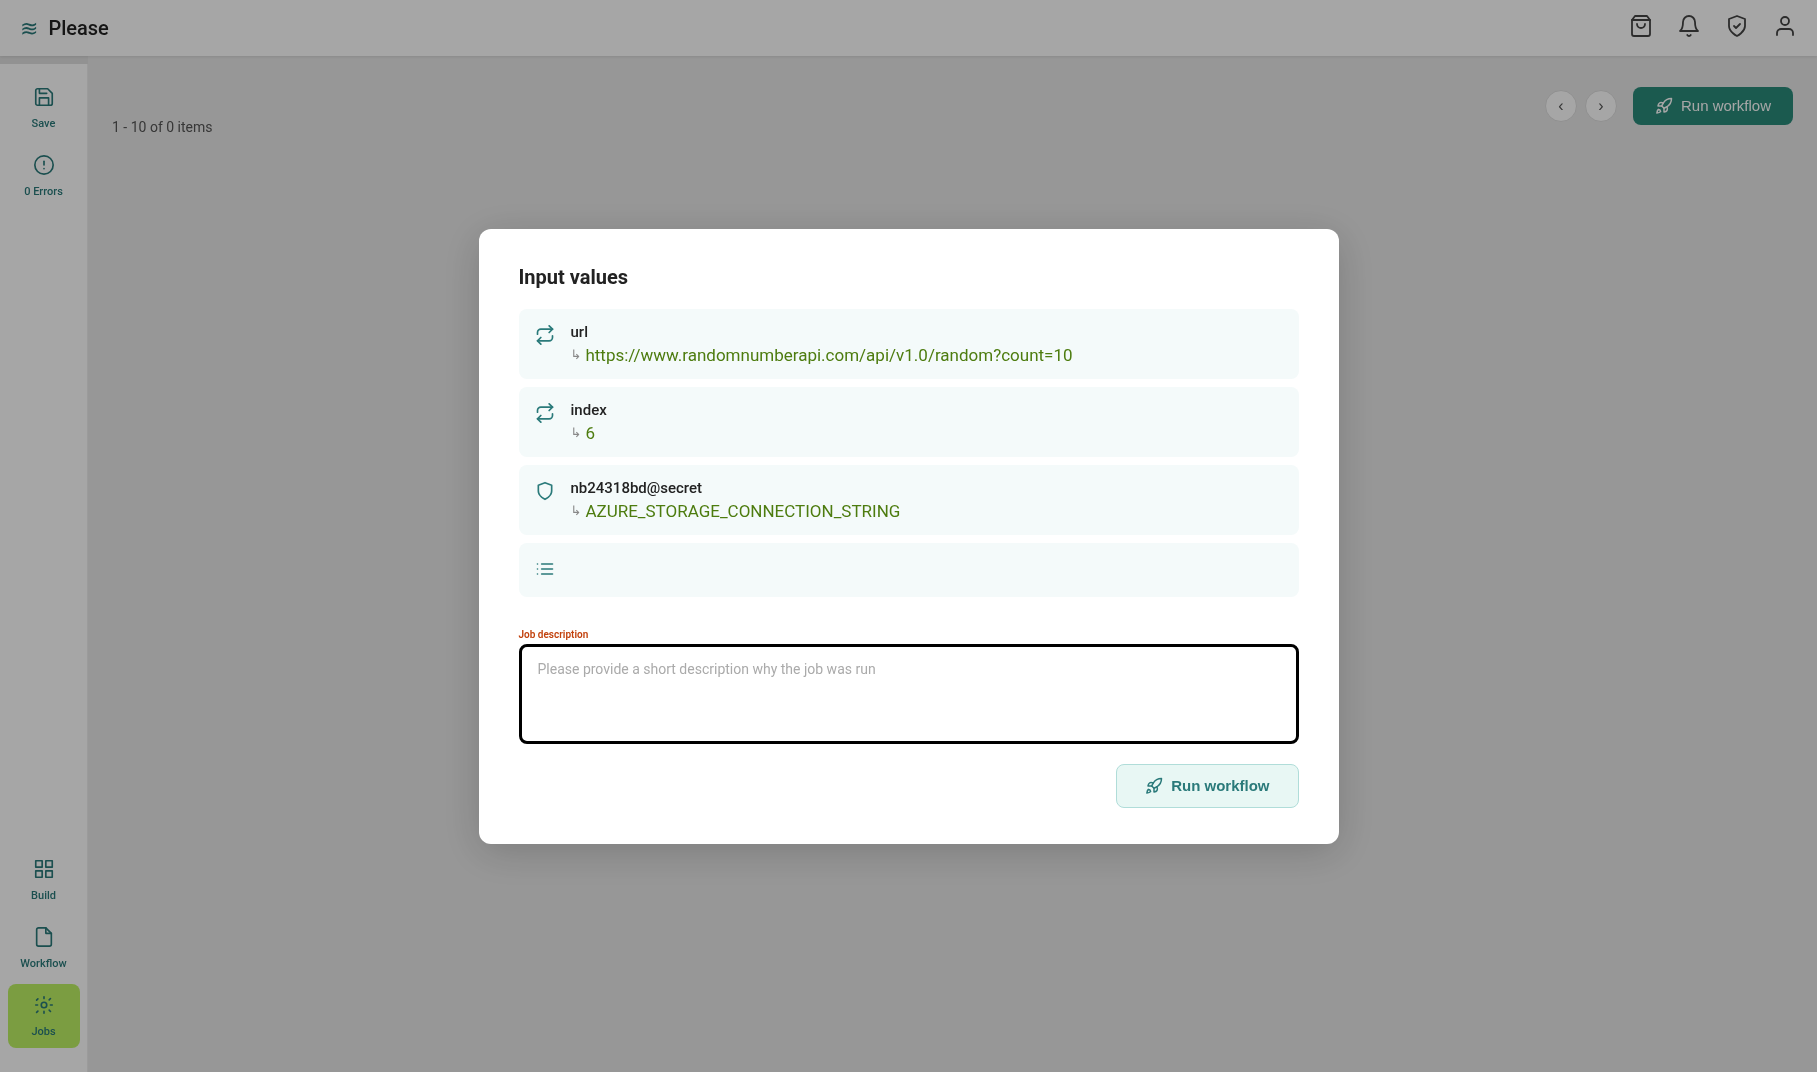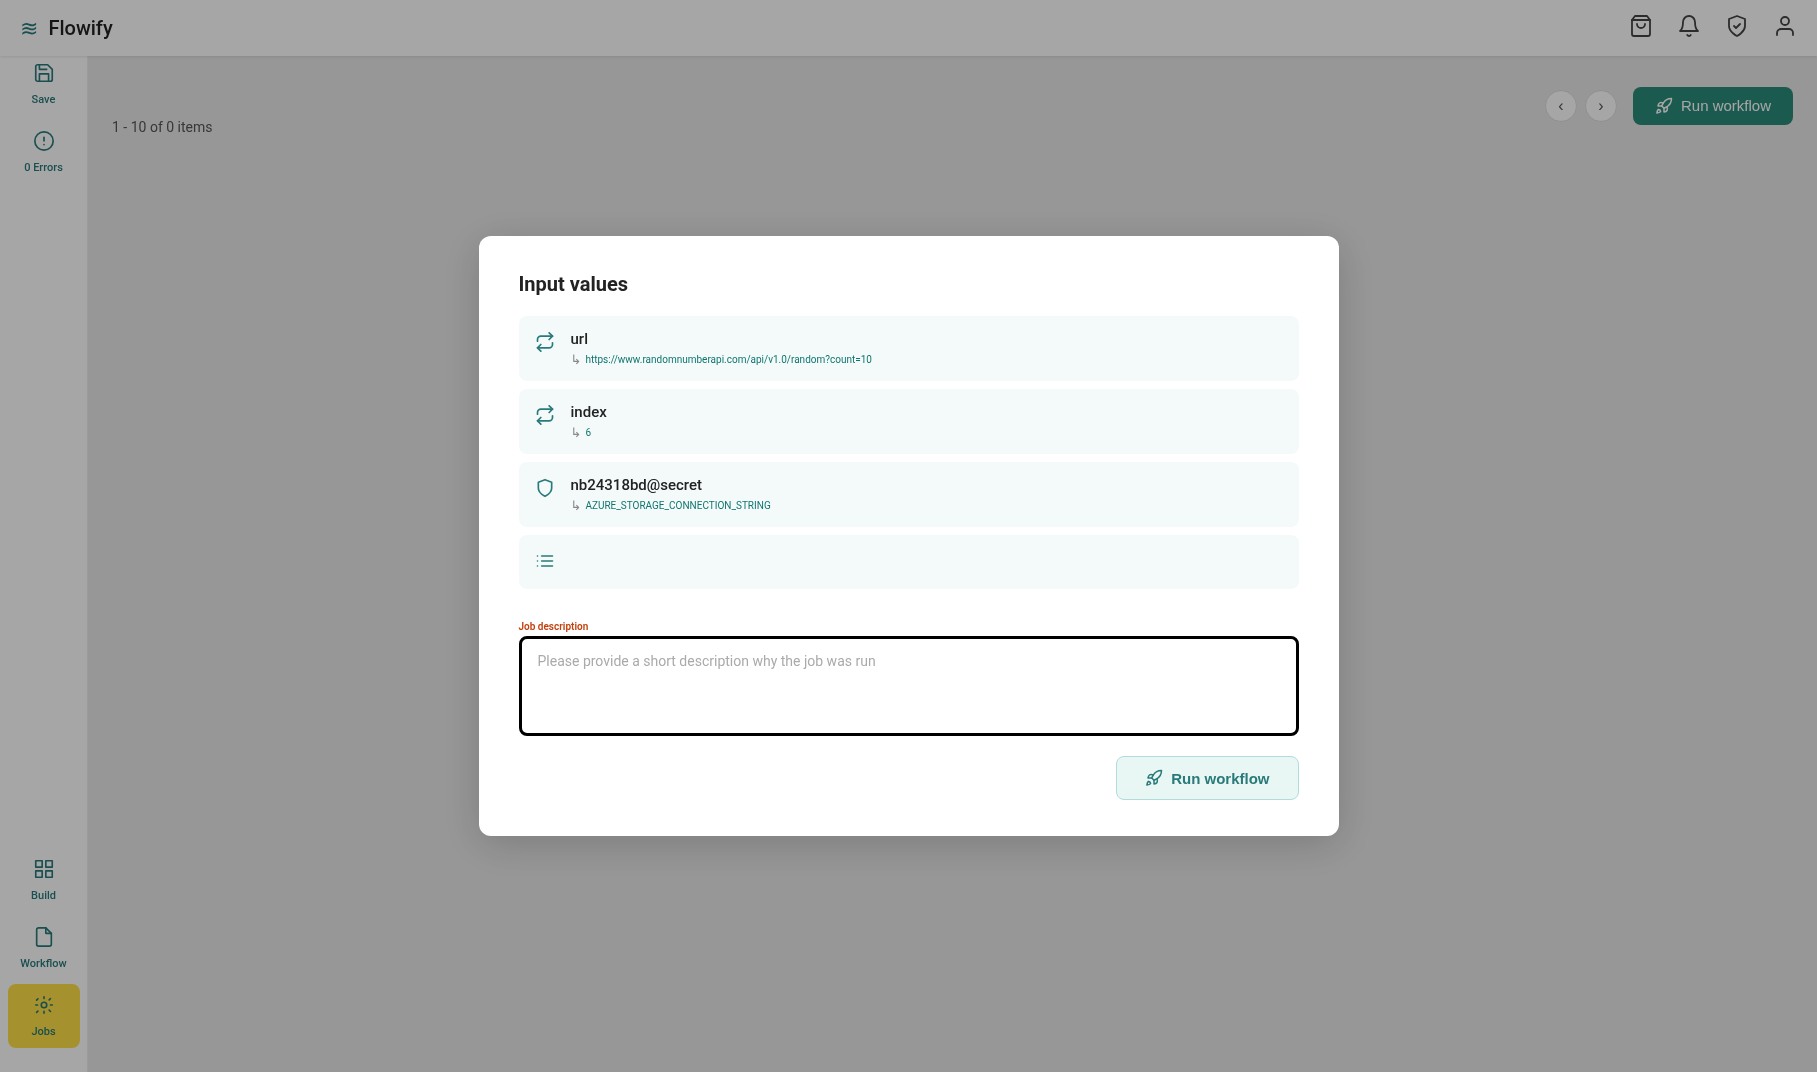--- a/index.html
+++ b/index.html
@@ -46,21 +46,21 @@
     }
     .topnav-icon {
       font-size: 22px;
       color: #444;
       cursor: pointer;
     }
 
     
     .sidebar {
       position: fixed;
-      top: 40px;
+      top: 64px;
       left: 0;
       bottom: 0;
       width: 88px;
       background: #fff;
       display: flex;
       flex-direction: column;
       align-items: center;
       padding-top: 12px;
       gap: 4px;
       z-index: 99;
@@ -70,21 +70,21 @@
       display: flex;
       flex-direction: column;
       align-items: center;
       justify-content: center;
       width: 72px;
       padding: 10px 6px;
       border-radius: 8px;
       cursor: pointer;
       gap: 4px;
     }
-    .sidebar-item.active { background: #fde047; }
+    .sidebar-item.active { background: #bef264; }
     .sidebar-item-icon {
       font-size: 20px;
       color: #2a7a7a;
     }
     .sidebar-item-label {
       font-size: 11px;
       color: #2a7a7a;
       font-weight: 500;
       text-align: center;
     }
@@ -199,22 +199,22 @@
       display: flex;
       flex-direction: column;
       gap: 4px;
     }
     .input-item-name {
       font-size: 15px;
       font-weight: 500;
       color: #222;
     }
     .input-item-value {
-      font-size: 10px;
-      color: #0f766e;
+      font-size: 17px;
+      color: #4d7c0f;
       display: flex;
       align-items: center;
       gap: 4px;
     }
     .input-item-value::before {
       content: '↳';
       color: #888;
       font-size: 13px;
     }
 
@@ -258,21 +258,21 @@
       gap: 8px;
       font-weight: 600;
     }
   </style>
 </head>
 <body>
 
 <nav class="topnav">
   <div class="topnav-logo">
     <span class="topnav-logo-icon">≋</span>
-    <span class="topnav-title">Flowify</span>
+    <span class="topnav-title">Please</span>
   </div>
   <div class="topnav-spacer"></div>
   <div class="topnav-icons">
     <span class="topnav-icon">
       <svg width="24" height="24" viewBox="0 0 24 24" fill="none" stroke="#444" stroke-width="1.8" stroke-linecap="round" stroke-linejoin="round">
         <path d="M6 2L3 6v14a2 2 0 002 2h14a2 2 0 002-2V6l-3-4z"></path>
         <line x1="3" y1="6" x2="21" y2="6"></line>
         <path d="M16 10a4 4 0 01-8 0"></path>
       </svg>
     </span>

